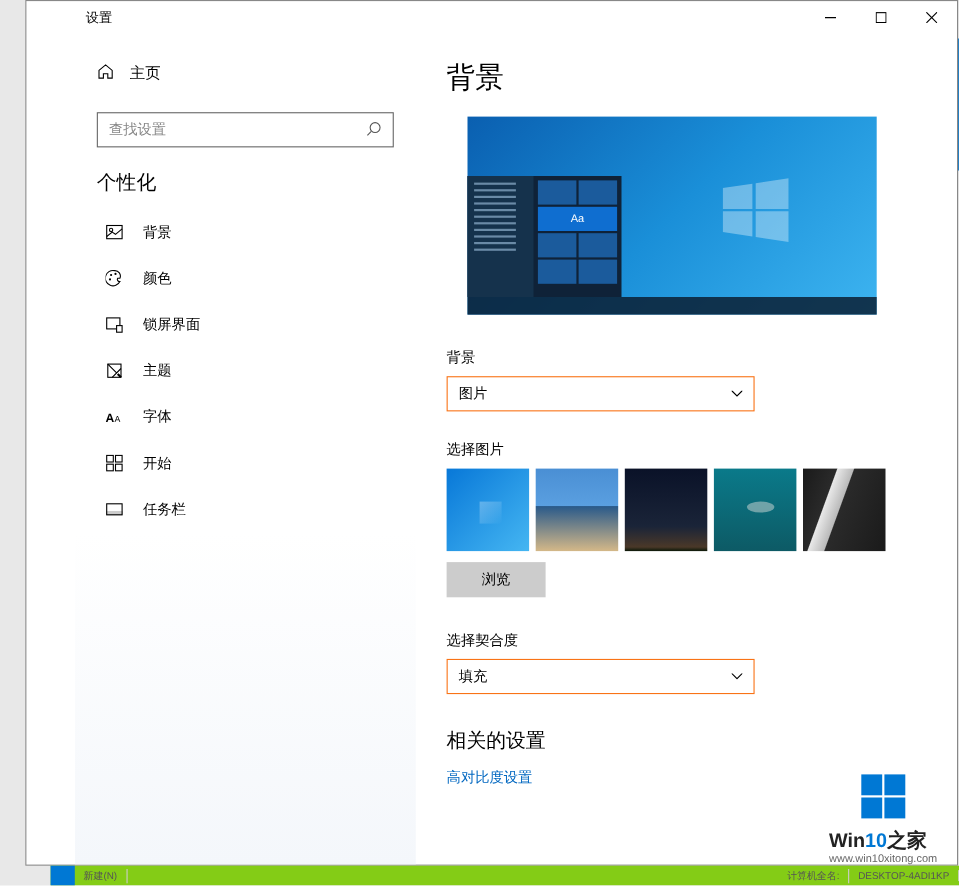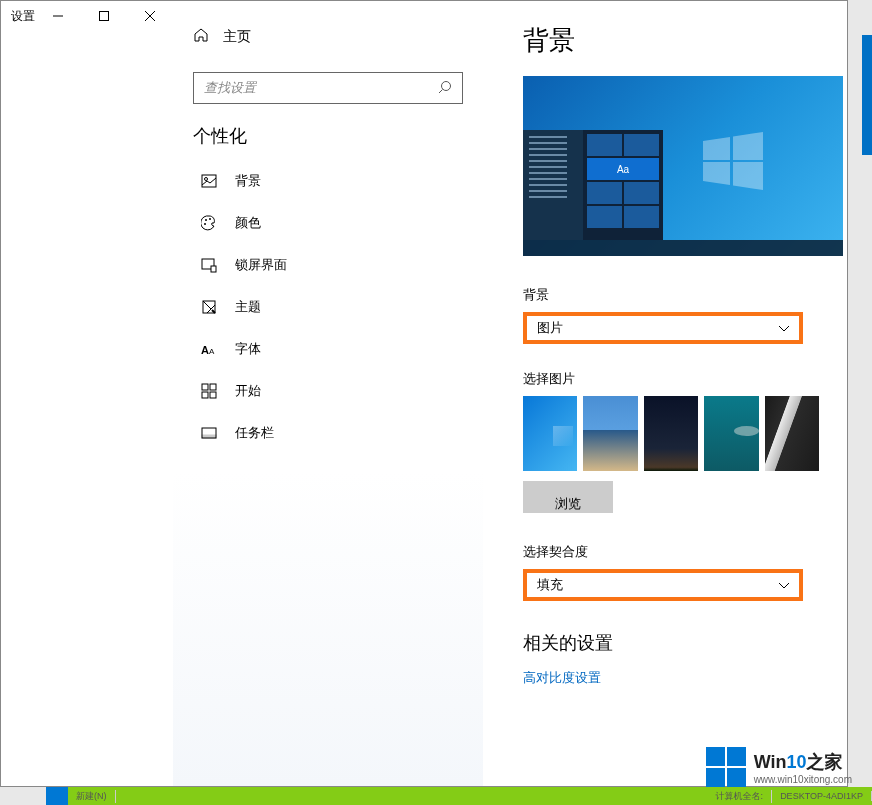--- a/index.html
+++ b/index.html
@@ -1,58 +1,58 @@
 <!DOCTYPE html>
 <html><head>
   <meta charset="utf-8">
   <style>
     * { margin: 0; padding: 0; box-sizing: border-box; font-family: "Microsoft YaHei", "Segoe UI", sans-serif; }
     body { width: 872px; height: 805px; background: #e8e8e8; overflow: hidden; position: relative; }
-    .window { position: absolute; left: 0; top: 0; width: 848px; height: 787px; background: #fff; border: 1px solid #888; display: flex; flex-direction: row; }
+    .window { position: absolute; left: 23px; top: 0; width: 848px; height: 787px; background: #fff; border: 1px solid #888; display: flex; flex-direction: column; padding-left: 44px; }
     .titlebar { height: 30px; display: flex; align-items: center; justify-content: space-between; padding-left: 10px; }
     .titlebar-title { font-size: 12px; color: #000; }
     .titlebar-buttons { display: flex; height: 100%; }
     .titlebar-btn { width: 46px; height: 100%; display: flex; align-items: center; justify-content: center; color: #000; }
-    .window-body { flex: 1; display: flex; overflow: hidden; gap: 12px; }
+    .window-body { flex: 1; display: flex; overflow: hidden; }
     .sidebar { width: 310px; padding: 18px 0 0 0; background: linear-gradient(to bottom, #fff 0%, #fff 60%, #f4f7fb 100%); }
     .home-row { display: flex; align-items: center; gap: 14px; padding: 8px 20px; font-size: 14px; margin-bottom: 18px; }
-    .search-box { margin: 0 20px 20px 20px; border: 1px solid #666; height: 32px; display: flex; align-items: center; justify-content: space-between; padding: 0 10px; font-style: italic; }
+    .search-box { margin: 0 20px 20px 20px; border: 1px solid #666; height: 32px; display: flex; align-items: center; justify-content: space-between; padding: 0 10px; }
     .search-box span { color: #888; font-size: 13px; }
     .search-icon { color: #555; font-size: 14px; transform: scaleX(-1); }
     .category { font-size: 18px; font-weight: 400; padding: 0 20px 12px 20px; }
     .nav-item { display: flex; align-items: center; gap: 18px; padding: 12px 20px 12px 28px; font-size: 13px; color: #000; }
     .nav-item .icon { width: 16px; height: 16px; display: flex; align-items: center; justify-content: center; }
     .main { flex: 1; padding: 22px 28px; overflow-y: auto; }
     .page-title { font-size: 26px; font-weight: 400; margin-bottom: 18px; }
-    .preview { width: 320px; height: 180px; background: linear-gradient(135deg, #0a5fb0 0%, #1a8fd8 50%, #3db4f0 100%); position: relative; margin-bottom: 30px; }
+    .preview { width: 372px; height: 180px; background: linear-gradient(135deg, #0a5fb0 0%, #1a8fd8 50%, #3db4f0 100%); position: relative; margin-bottom: 30px; margin-left: 19px; }
     .preview-taskbar { position: absolute; bottom: 0; left: 0; right: 0; height: 16px; background: rgba(10,30,50,0.85); }
     .preview-start { position: absolute; bottom: 16px; left: 0; width: 140px; height: 110px; background: #0f2238; display: flex; }
     .preview-start-list { width: 60px; background: #15324c; padding: 6px; display: flex; flex-direction: column; gap: 4px; }
     .preview-start-list div { height: 2px; background: #6a8aa6; width: 38px; }
     .preview-start-tiles { flex: 1; padding: 4px; display: grid; grid-template-columns: 1fr 1fr; grid-auto-rows: 22px; gap: 2px; }
     .preview-tile { background: #1b5b9c; }
     .preview-tile.aa { grid-column: 1/3; background: #0f6ed0; display: flex; align-items: center; justify-content: center; font-size: 10px; color: #fff; }
     .preview-winlogo { position: absolute; right: 80px; top: 55px; width: 60px; height: 60px; }
     .preview-winlogo svg { width: 100%; height: 100%; }
     .label { font-size: 13px; margin-bottom: 8px; }
-    .select-box { width: 280px; height: 32px; border: 4px solid #f97316; display: flex; align-items: center; justify-content: space-between; padding: 0 10px; font-size: 13px; margin-bottom: 26px; }
+    .select-box { width: 280px; height: 32px; border: 1px solid #f97316; display: flex; align-items: center; justify-content: space-between; padding: 0 10px; font-size: 13px; margin-bottom: 26px; }
     .chev { font-size: 10px; }
     .thumbs { display: flex; gap: 6px; margin-bottom: 10px; }
     .thumb { width: 75px; height: 75px; }
     .thumb.t1 { background: linear-gradient(135deg,#0878d8,#45b6f2); position: relative; }
     .thumb.t1::after { content:''; position:absolute; left:30px; top:30px; width:20px; height:20px; background: linear-gradient(135deg,rgba(255,255,255,0.3),transparent); }
     .thumb.t2 { background: linear-gradient(to bottom,#4a8fd4 0%,#5a9fe0 45%,#2a5a8a 46%,#d4b888 100%); }
     .thumb.t3 { background: linear-gradient(to bottom,#0a1228 0%,#1a2438 70%,#4a3828 95%,#0a1808 100%); }
     .thumb.t4 { background: linear-gradient(to bottom,#0a7a8a,#0d5a65); position:relative; }
     .thumb.t4::after { content:''; position:absolute; left:30px; top:30px; width:25px; height:10px; background: rgba(180,200,200,0.6); border-radius: 50%; }
     .thumb.t5 { background: linear-gradient(110deg,#1a1a1a 0%,#2a2a2a 30%,#e8e8e8 31%,#bababa 45%,#2a2a2a 46%,#1a1a1a 100%); }
-    .browse-btn { width: 90px; height: 32px; background: #ccc; border: none; font-size: 13px; margin-bottom: 30px; display:flex; align-items:flex-end; justify-content:center; }
+    .browse-btn { width: 90px; height: 32px; background: #ccc; border: none; font-size: 13px; margin-bottom: 30px; display:flex; align-items:center; justify-content:center; }
     .related-title { font-size: 18px; font-weight: 400; margin-bottom: 13px; margin-top: 30px; }
     .link { color: #0067c0; font-size: 13px; }
-    .watermark { position: absolute; right: 20px; bottom: 18px; display: flex; align-items: center; gap: 8px; }
+    .watermark { position: absolute; right: 20px; bottom: 18px; display: flex; align-items: center; gap: 8px; flex-direction: column; }
     .watermark-logo { width: 40px; height: 40px; display: grid; grid-template-columns: 1fr 1fr; grid-template-rows: 1fr 1fr; gap: 2px; }
     .watermark-logo div { background: #0078d4; }
     .watermark-text { display:flex; flex-direction:column; }
     .watermark-text .m { font-size: 18px; font-weight:700; color:#222; }
     .watermark-text .m b { color:#0078d4; }
     .watermark-text .s { font-size: 10px; color:#666; }
     .bg-slice { position: absolute; right: 0; top: 35px; width: 10px; height: 120px; background: #0070c5; }
     .bottom-taskbar { position:absolute; bottom:0; left:46px; right:0; height:18px; background:#84cc16; display:flex; align-items:center; font-size:9px; color:#555; }
     .bottom-taskbar .task-item { padding: 0 8px; border-right:1px solid #ccc; }
     .bottom-blue { width:22px; height:18px; background:#0078d4; }

